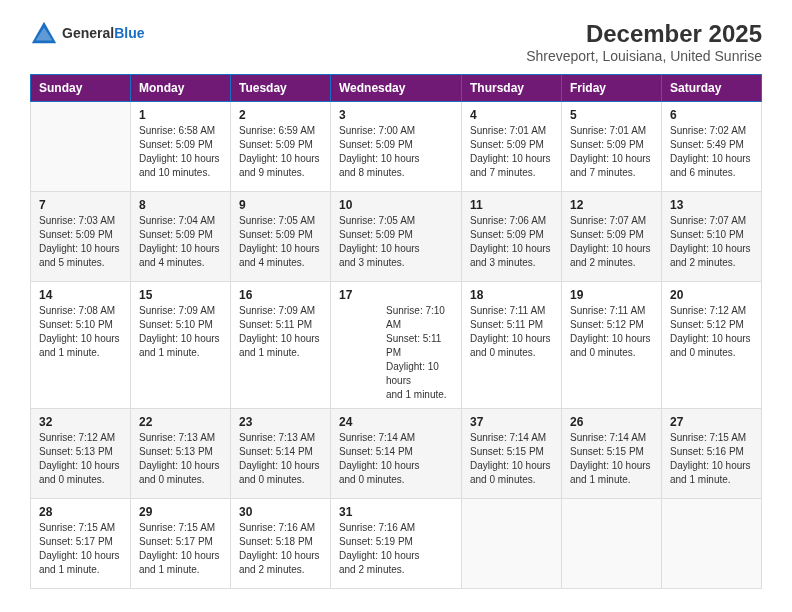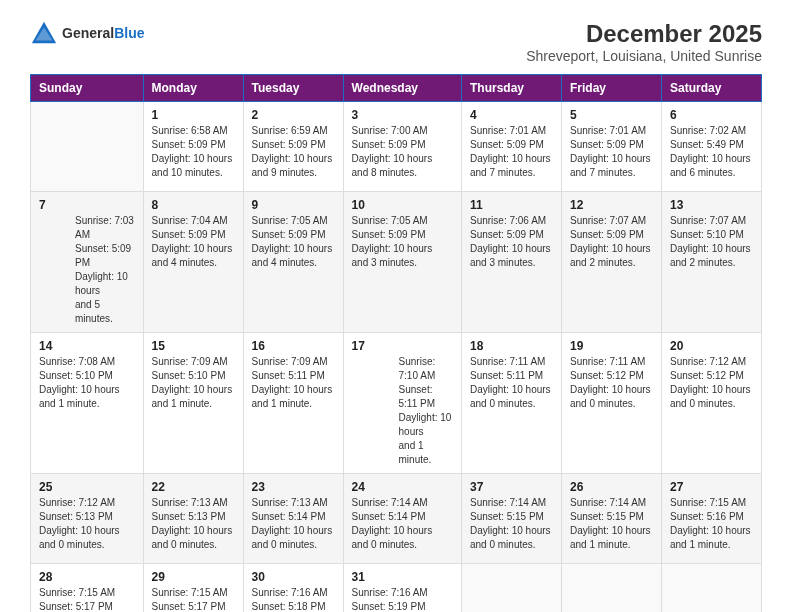--- a/index.html
+++ b/index.html
@@ -171,21 +171,21 @@
           <div class="day-num">6</div>
           <div class="day-info" style="white-space: pre-line;">Sunrise: 7:02 AM
 Sunset: 5:49 PM
 Daylight: 10 hours
 and 6 minutes.</div>
         </td>
       </tr>
       <tr>
         <td>
           <div class="day-num">7</div>
-          <div class="day-info" style="white-space: pre-line; margin-left: 36px;">Sunrise: 7:03 AM
+          <div class="day-info" style="white-space: pre-line;">Sunrise: 7:03 AM
 Sunset: 5:09 PM
 Daylight: 10 hours
 and 5 minutes.</div>
         </td>
         <td>
           <div class="day-num">8</div>
           <div class="day-info" style="white-space: pre-line;">Sunrise: 7:04 AM
 Sunset: 5:09 PM
 Daylight: 10 hours
 and 4 minutes.</div>
@@ -272,21 +272,21 @@
         <td>
           <div class="day-num">20</div>
           <div class="day-info" style="white-space: pre-line;">Sunrise: 7:12 AM
 Sunset: 5:12 PM
 Daylight: 10 hours
 and 0 minutes.</div>
         </td>
       </tr>
       <tr>
         <td>
-          <div class="day-num">25</div>
+          <div class="day-num">32</div>
           <div class="day-info" style="white-space: pre-line;">Sunrise: 7:12 AM
 Sunset: 5:13 PM
 Daylight: 10 hours
 and 0 minutes.</div>
         </td>
         <td>
           <div class="day-num">22</div>
           <div class="day-info" style="white-space: pre-line;">Sunrise: 7:13 AM
 Sunset: 5:13 PM
 Daylight: 10 hours

